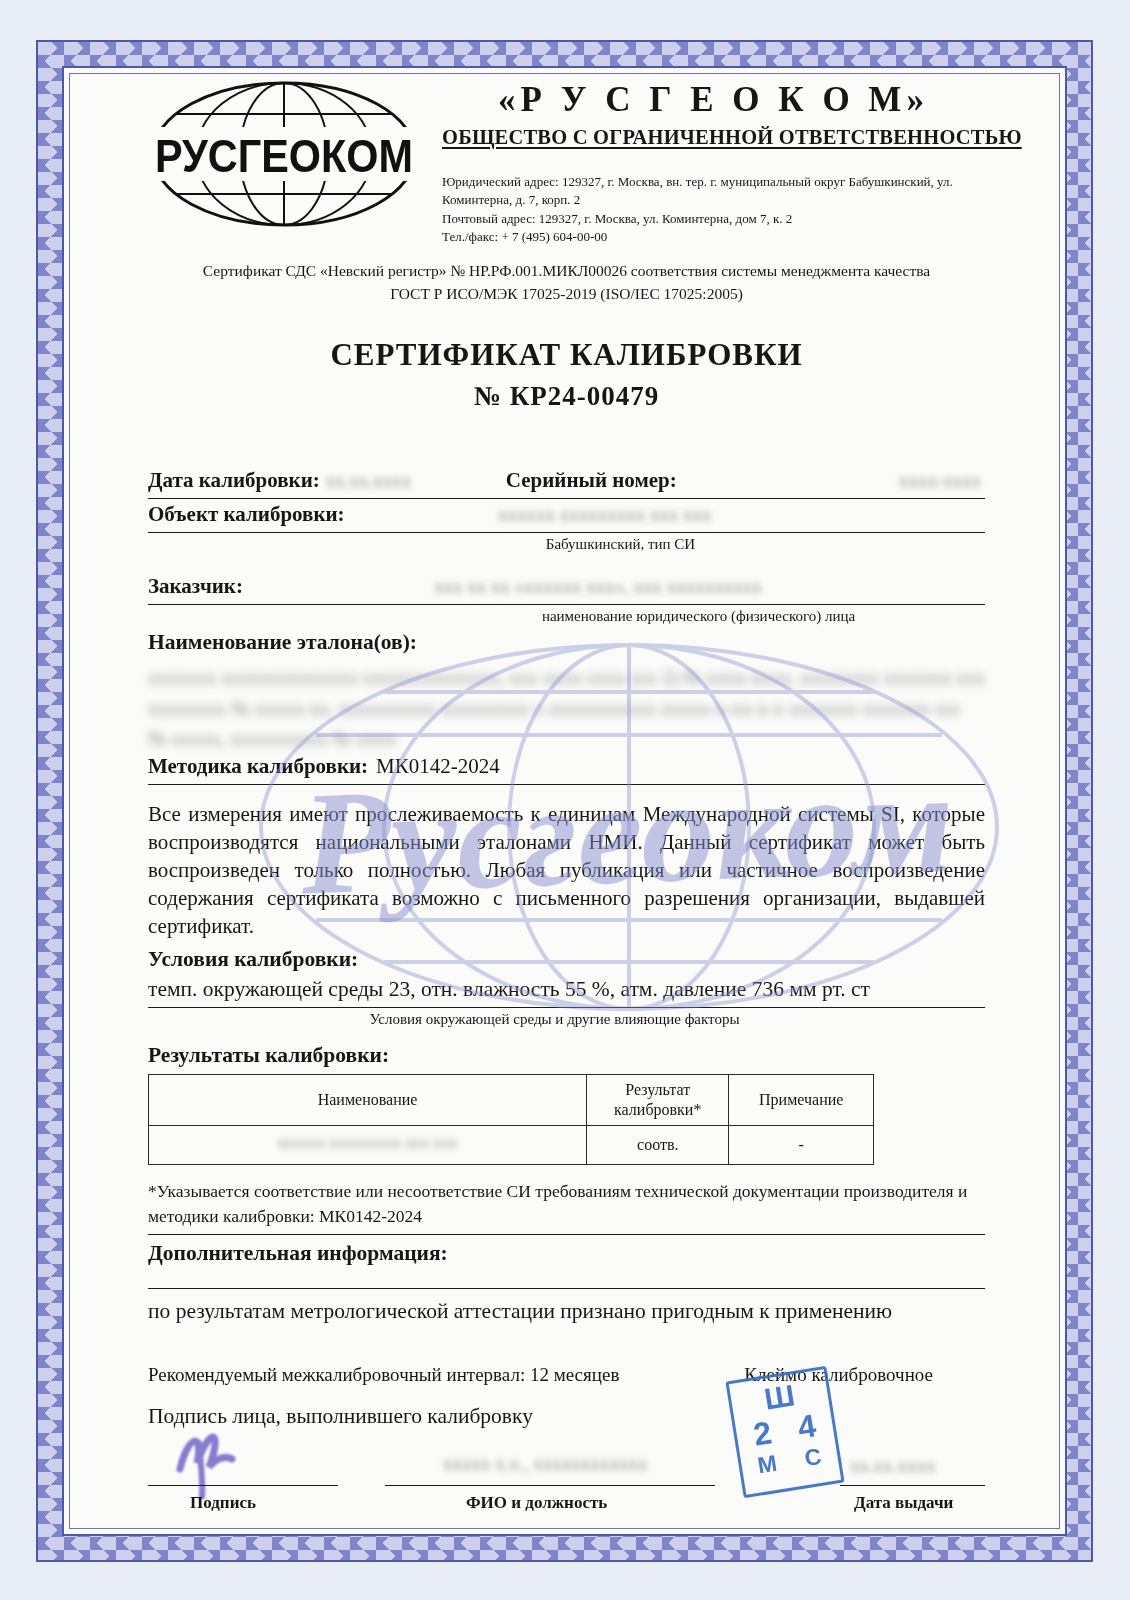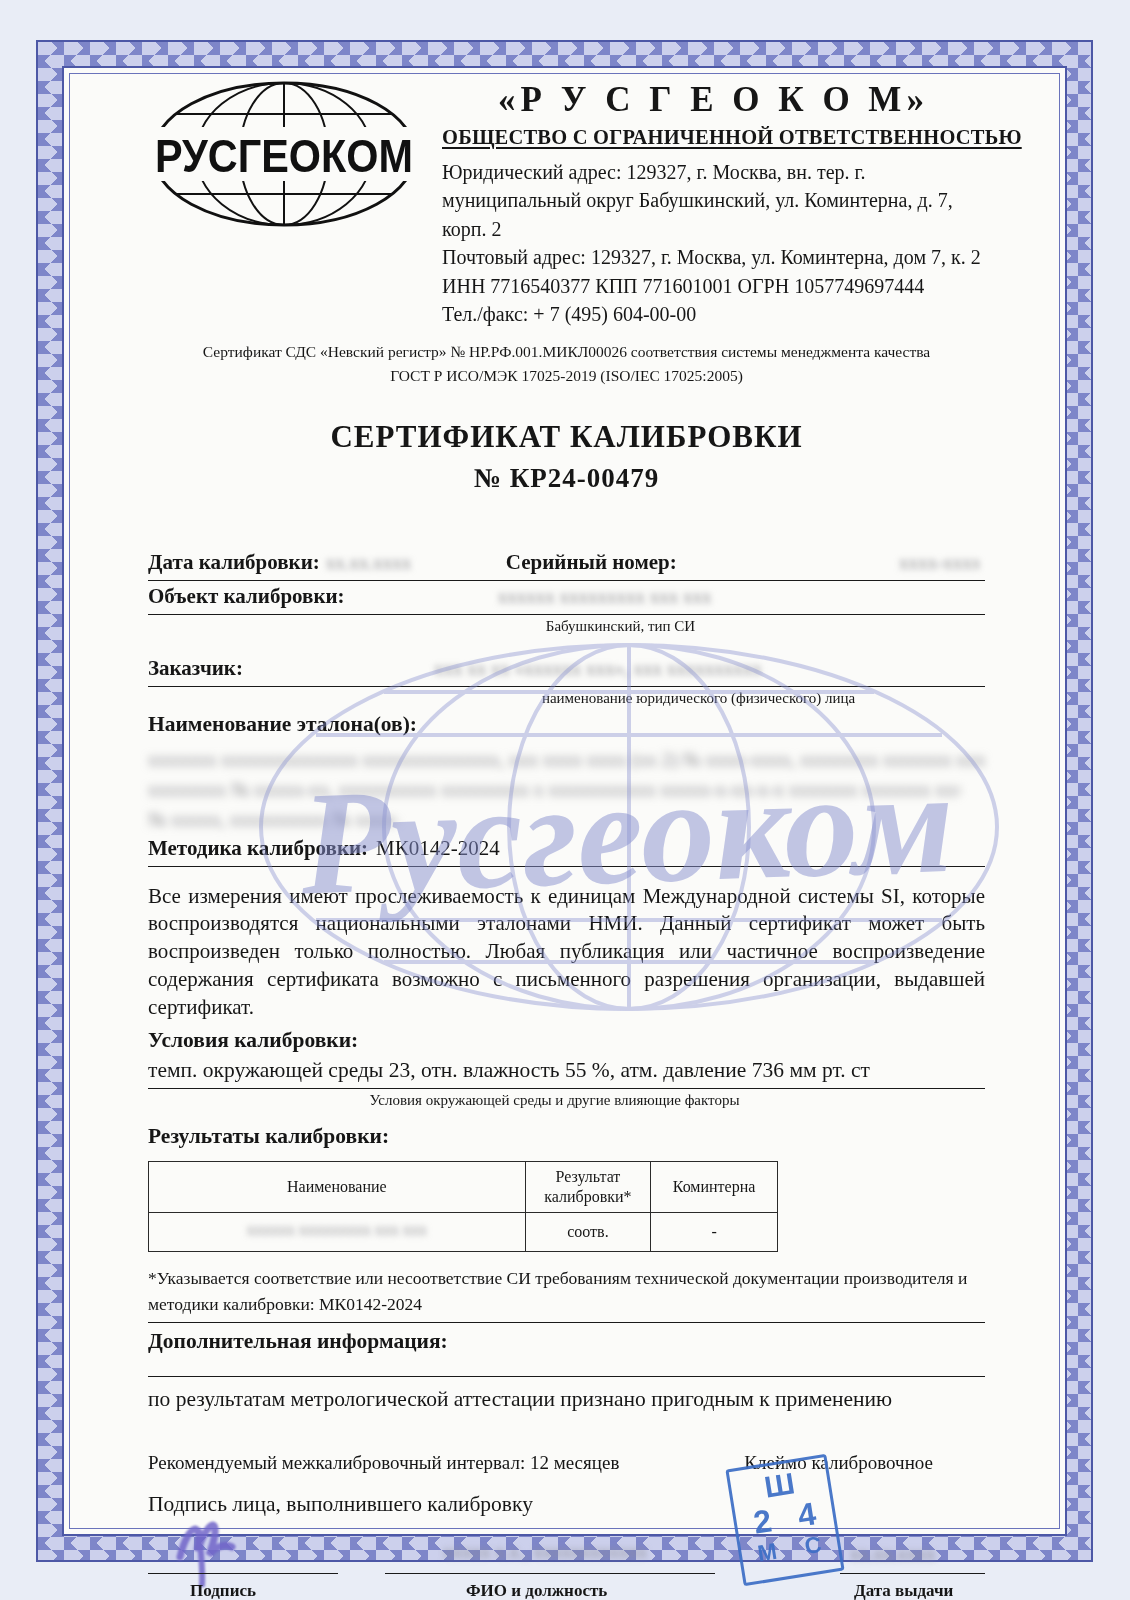--- a/index.html
+++ b/index.html
@@ -39,21 +39,21 @@
   .company-title{
     text-align:center;font-weight:bold;font-size:35px;letter-spacing:5px;
     margin-top:2px;white-space:nowrap;
   }
   .company-form{
     font-weight:bold;font-size:20.5px;letter-spacing:0.2px;margin-top:6px;
     text-decoration:underline;text-decoration-thickness:2px;text-underline-offset:3px;
     white-space:nowrap;
     text-align:center;
   }
-  .addr{font-size:20px;line-height:1.42;margin-top:9px;}
+  .addr{font-size:13px;line-height:1.42;margin-top:24px;}
   .addr div{margin:0;}
   
   .accred{ text-align:center;font-size:15.5px;line-height:1.5;margin-top:12px; }
   
   .main-title{text-align:center;font-weight:bold;font-size:31px;margin-top:32px;letter-spacing:1px;}
   .main-subtitle{text-align:center;font-weight:bold;font-size:27px;margin-top:8px;letter-spacing:1px;}
   
   .fields{margin-top:56px;}
   .frow{
     display:flex;align-items:baseline;
@@ -65,21 +65,21 @@
     filter:blur(3.4px);color:#8e8e93;font-size:19px;
     white-space:nowrap;overflow:hidden;display:inline-block;vertical-align:baseline;
   }
   .blur-heavy{filter:blur(4.2px);color:#87878d;}
   .etalon-lines{margin-top:8px;}
   .etalon-lines .blur{display:block;line-height:1.55;font-size:19.5px;}
   .para{font-size:21px;line-height:1.33;text-align:justify;margin-top:16px;}
   .sec-head{font-weight:bold;font-size:21.5px;}
   
   table.results{
-    border-collapse:collapse;margin-top:12px;width:630px;
+    border-collapse:collapse;margin-top:6px;width:726px;
     font-size:16px;text-align:center;
   }
   table.results th,table.results td{
     border:1.4px solid #2a2a2a;font-weight:normal;padding:2px 4px;
   }
   table.results th{height:46px;line-height:1.25;}
   table.results td{height:34px;}
   .col-name{width:388px;} .col-res{width:120px;} .col-note{width:122px;}
   
   .footnote{font-size:17.5px;line-height:1.48;margin-top:14px;border-bottom:1.5px solid #1a1a1a;padding-bottom:4px;}
@@ -164,21 +164,20 @@
             <rect x="3" y="49" width="266" height="54" fill="#fbfbf9"></rect>
             <text x="136" y="94" text-anchor="middle" font-family="Liberation Sans, sans-serif" font-weight="bold" font-size="46" fill="#111" textLength="258" lengthAdjust="spacingAndGlyphs">РУСГЕОКОМ</text>
           </svg>
         </div>
         <div class="header-info">
           <div class="company-title">«Р У С Г Е О К О М»</div>
           <div class="company-form">ОБЩЕСТВО С ОГРАНИЧЕННОЙ ОТВЕТСТВЕННОСТЬЮ</div>
           <div class="addr">
             <div>Юридический адрес: 129327, г. Москва, вн. тер. г. муниципальный округ Бабушкинский, ул. Коминтерна, д. 7, корп. 2</div>
             <div>Почтовый адрес: 129327, г. Москва, ул. Коминтерна, дом 7, к. 2</div>
-            <div>ИНН 7716540377 КПП 771601001 ОГРН 1057749697444</div>
             <div>Тел./факс: + 7 (495) 604-00-00</div>
           </div>
         </div>
       </div>
 
       <div class="accred">
         <div>Сертификат СДС «Невский регистр» № НР.РФ.001.МИКЛ00026 соответствия системы менеджмента качества</div>
         <div>ГОСТ Р ИСО/МЭК 17025-2019 (ISO/IEC 17025:2005)</div>
       </div>
 
@@ -225,21 +224,21 @@
           <span style="font-size:21.5px;">темп. окружающей среды 23, отн. влажность 55 %, атм. давление 736 мм рт. ст</span>
         </div>
         <div class="caption" style="transform:translateX(-12px);">Условия окружающей среды и другие влияющие факторы</div>
 
         <div class="sec-head" style="margin-top:15px;">Результаты калибровки:</div>
         <table class="results">
           <tbody>
               <tr>
             <th class="col-name">Наименование</th>
             <th class="col-res">Результат калибровки*</th>
-            <th class="col-note">Коминтерна</th>
+            <th class="col-note">Примечание</th>
           </tr>
           <tr>
             <td>
               <span class="blur" style="width:196px;font-size:16px;">xxxxxx xxxxxxxxx xxx xxx</span>
             </td>
             <td>соотв.</td>
             <td>-</td>
           </tr>
         </tbody>
           </table>

